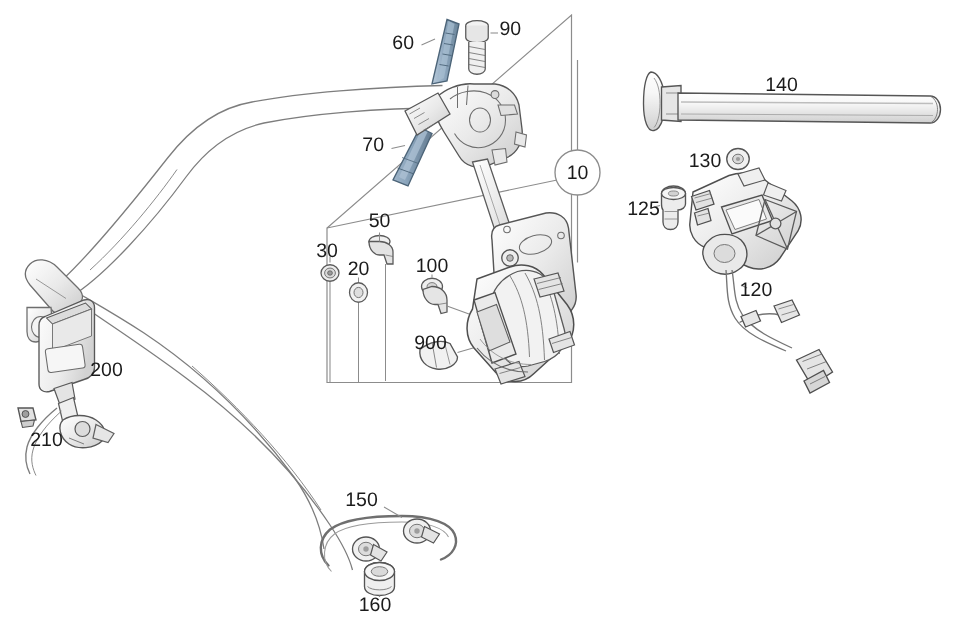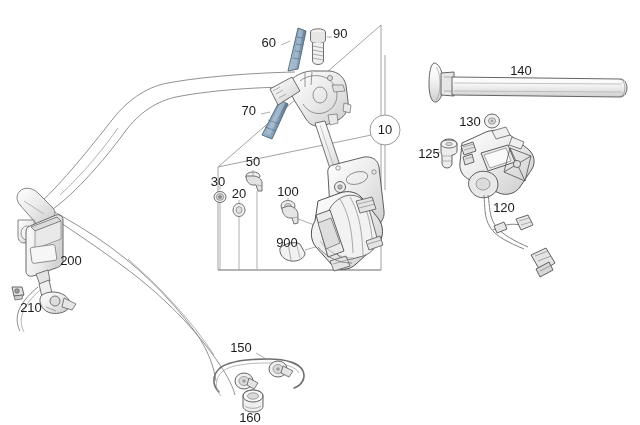--- a/index.html
+++ b/index.html
@@ -2,21 +2,21 @@
 <html><head>
 <meta charset="utf-8">
 <title>Parts Diagram</title>
 <style>
   html,body{margin:0;padding:0;background:#ffffff;}
   body{
     width:640px;height:425px;overflow:hidden;position:relative;
     font-family:"Liberation Sans", sans-serif;
     background:#ffffff;
   }
-  #stage{position:absolute;left:0;top:15px;width:640px;height:317px;}
+  #stage{position:absolute;left:0;top:0;width:640px;height:317px;}
   svg{display:block;}
   .lbl{
     font-family:"Liberation Sans", sans-serif;
     font-size:13px;
     fill:#1b1b1b;
     font-weight:400;
   }
   text{dominant-baseline:middle;}
 </style>
 </head>

